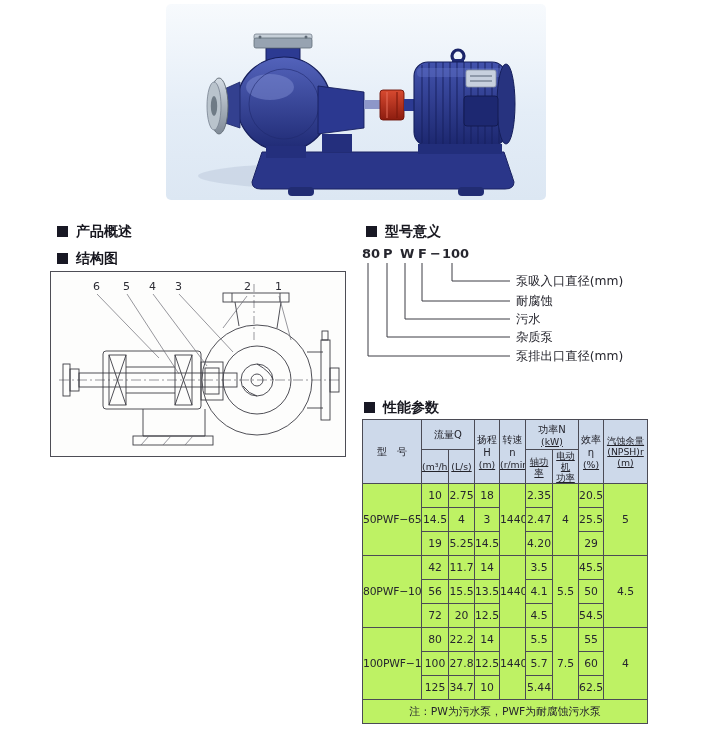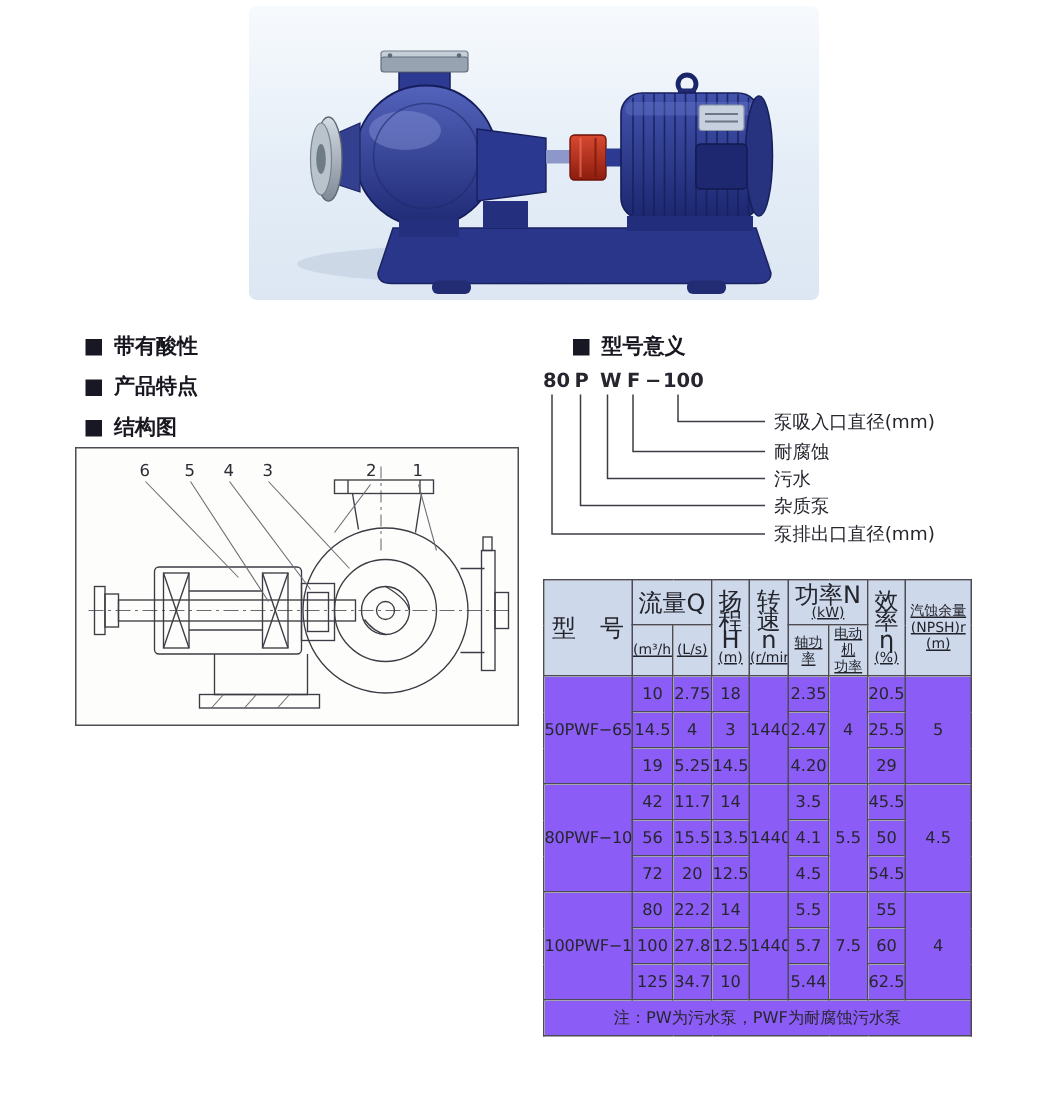--- a/index.html
+++ b/index.html
@@ -31,25 +31,25 @@
   .model-svg text{fill:#26262e;}
   .model-code{font-size:13px;font-weight:700;}
   .model-label{font-size:12.3px;}
   .model-line{stroke:#3c3c44;stroke-width:1;fill:none;}
   
   table.perf{border-collapse:collapse;table-layout:fixed;width:285px;margin-top:2px;
     border:1.5px solid #3f3f47;}
   table.perf th,table.perf td{border:1px solid #4b4b55;text-align:center;
     vertical-align:middle;padding:0;overflow:hidden;}
   table.perf thead th{background:#cdd9ea;font-weight:400;color:#23232b;}
-  .h11{font-size:16px;line-height:13px;}
+  .h11{font-size:10px;line-height:13px;}
   .h10{font-size:9.3px;line-height:11px;text-decoration:underline;}
   .hr1{height:30px;}
   .hr2{height:32px;}
-  table.perf tbody td{height:23px;font-size:10.8px;color:#26262e;background:#8b5cf6;}
+  table.perf tbody td{height:23px;font-size:10.8px;color:#26262e;background:#bef264;}
   td.model-cell{font-size:10.2px;letter-spacing:-0.2px;}
   td.note-cell{height:25px;text-align:left;padding-left:7px;font-size:11px;}
   
   .tl{stroke:#3c3c44;stroke-width:0.9;fill:none;}
   .tl-thin{stroke:#6a6a72;stroke-width:0.7;fill:none;}
   .callout{font-size:11px;fill:#2c2c34;}
 </style>
 </head>
 <body>
 
@@ -138,27 +138,23 @@
       <rect x="298" y="92" width="34" height="30" rx="3" fill="#1d2871" stroke="#121a4e" stroke-width="0.9"></rect>
       <rect x="252" y="140" width="84" height="10" fill="#222e7b"></rect>
     </g>
   </svg>
 </div>
 
 <div class="abs col-left">
 
   <div class="sec-head">
     <span class="sq"></span>
-    <span>带有酸性</span>
+    <span>产品概述</span>
   </div>
 
-  <div class="sec-head gap-feat">
-    <span class="sq"></span>
-    <span>产品特点</span>
-  </div>
 
   <div class="sec-head gap-struct">
     <span class="sq"></span>
     <span>结构图</span>
   </div>
 
   <div class="diagram-box">
     <svg width="294" height="184" viewBox="0 0 294 184">
 
       <line class="tl-thin" x1="8" y1="108" x2="288" y2="108" stroke-dasharray="10 3 2 3"></line>
@@ -223,21 +219,21 @@
         <text class="callout" x="124" y="18">3</text>
         <text class="callout" x="193" y="18">2</text>
         <text class="callout" x="224" y="18">1</text>
       </g>
     </svg>
   </div>
 </div>
 
 <div class="abs col-right">
 
-  <div class="sec-head" style="margin-left:20px;">
+  <div class="sec-head" style="margin-left:4px;">
     <span class="sq"></span>
     <span>型号意义</span>
   </div>
 
   <svg class="model-svg" width="300" height="140" viewBox="0 0 300 140">
     <g>
       <text class="model-code" x="0" y="14">80</text>
       <text class="model-code" x="21" y="14">P</text>
       <text class="model-code" x="38" y="14">W</text>
       <text class="model-code" x="56" y="14">F</text>
@@ -253,20 +249,24 @@
     </g>
     <g>
       <text class="model-label" x="154" y="41">泵吸入口直径(mm)</text>
       <text class="model-label" x="154" y="61">耐腐蚀</text>
       <text class="model-label" x="154" y="79">污水</text>
       <text class="model-label" x="154" y="97">杂质泵</text>
       <text class="model-label" x="154" y="116">泵排出口直径(mm)</text>
     </g>
   </svg>
 
+  <div class="sec-head gap-perf" style="margin-left:2px;">
+    <span class="sq"></span>
+    <span>性能参数</span>
+  </div>
 
   <table class="perf">
     <colgroup>
       <col style="width:59px">
         <col style="width:27px">
         <col style="width:26px">
       <col style="width:25px">
         <col style="width:26px">
         <col style="width:27px">
       <col style="width:26px">

